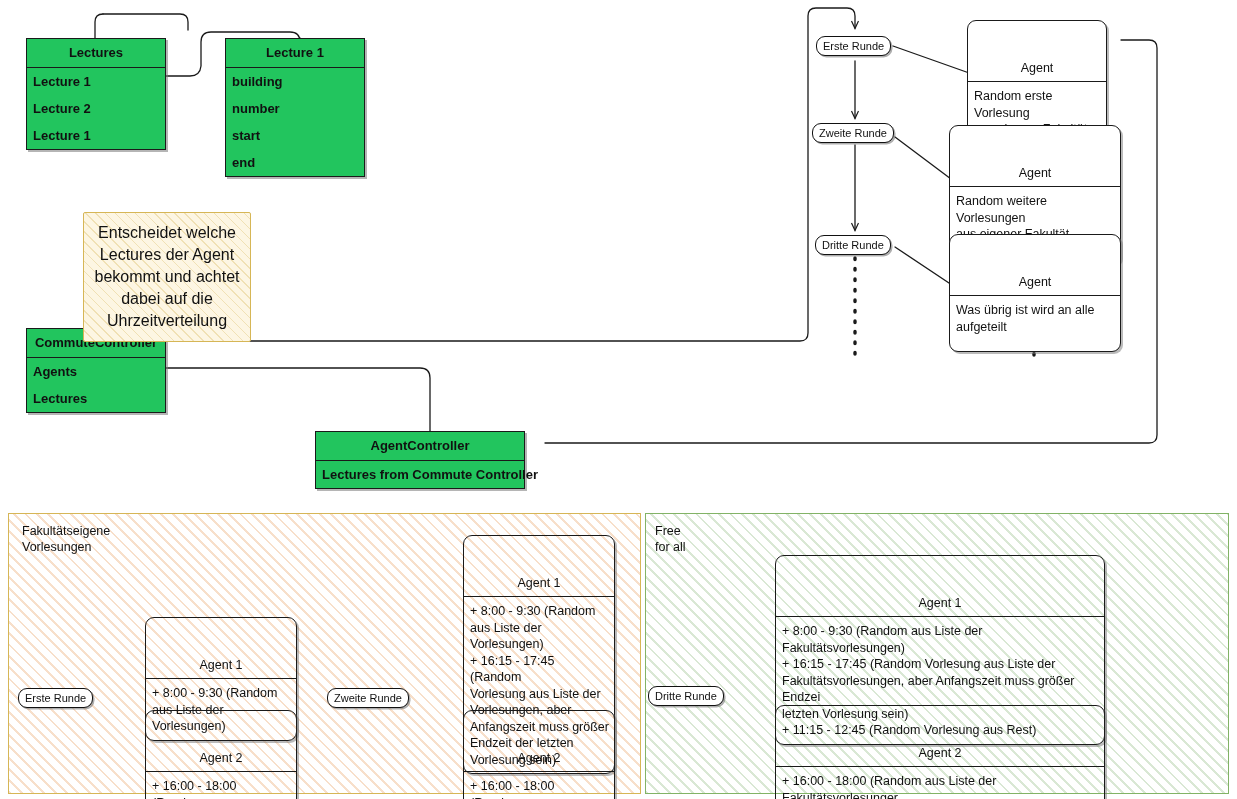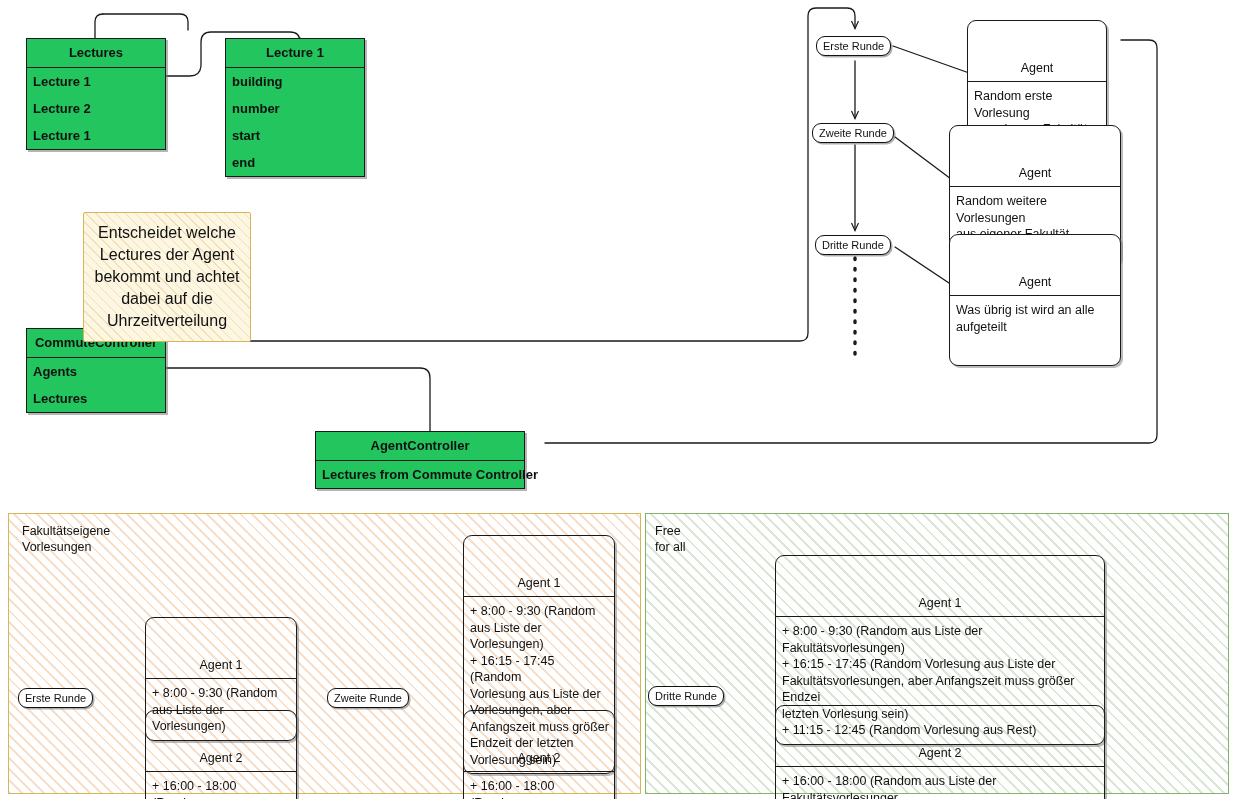--- a/index.html
+++ b/index.html
@@ -259,21 +259,21 @@
   </div>
 
   <div class="agentbox" style="left:949px; top:125px; width:172px;">
     <div class="ahdr">Agent</div>
     <div class="abody" style="padding-bottom:22px;">Random weitere Vorlesungen
 aus eigener Fakultät</div>
   </div>
 
   <div class="agentbox" style="left:949px; top:234px; width:172px;">
     <div class="ahdr">Agent</div>
-    <div class="abody" style="padding-bottom:30px;">Was übrig ist wird an alle
+    <div class="abody" style="padding-bottom:16px;">Was übrig ist wird an alle
 aufgeteilt</div>
   </div>
 
   <div class="panel orange" style="left:8px; top:513px; width:633px; height:281px;"></div>
   <div class="panel-title" style="left:22px; top:523px;">Fakultätseigene
 Vorlesungen</div>
 
   <div class="panel green" style="left:645px; top:513px; width:584px; height:281px;"></div>
   <div class="panel-title" style="left:655px; top:523px;">Free
 for all</div>

